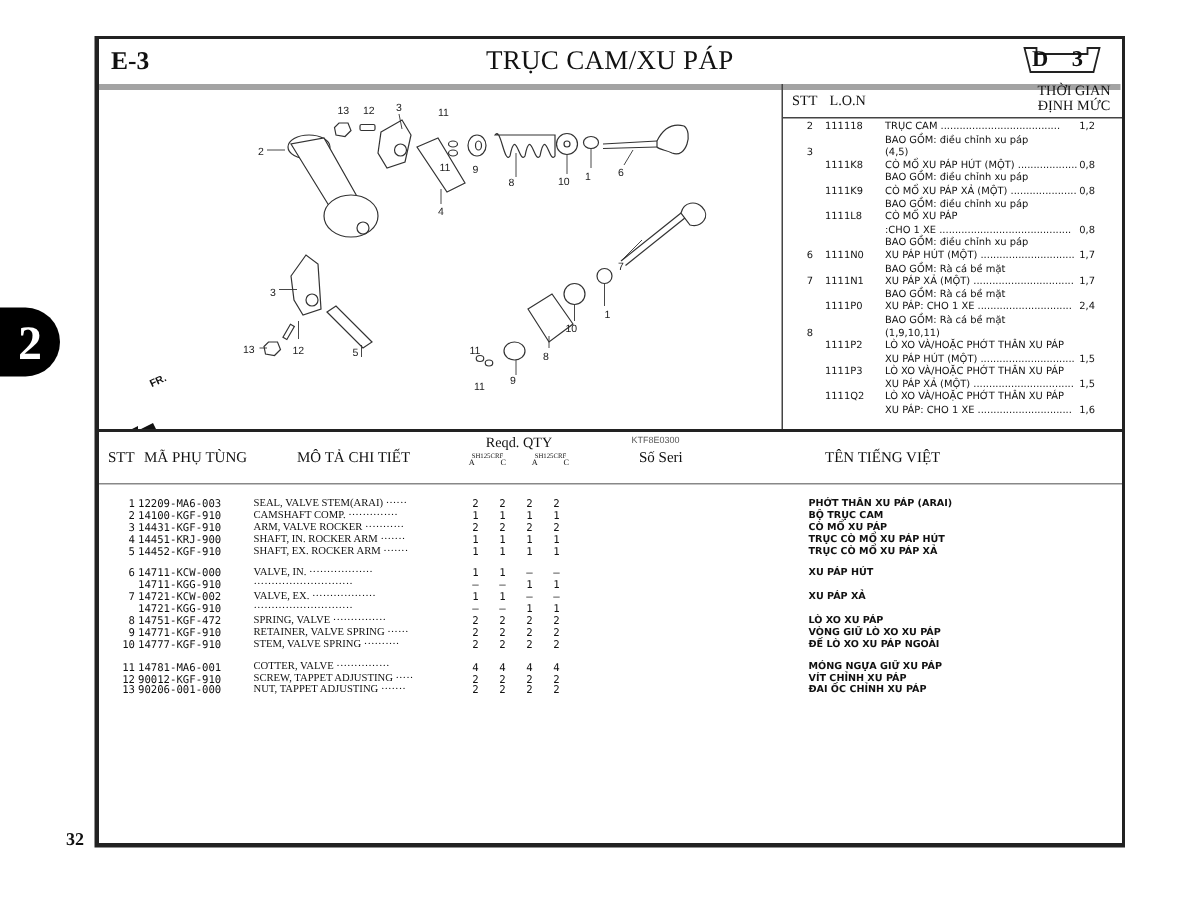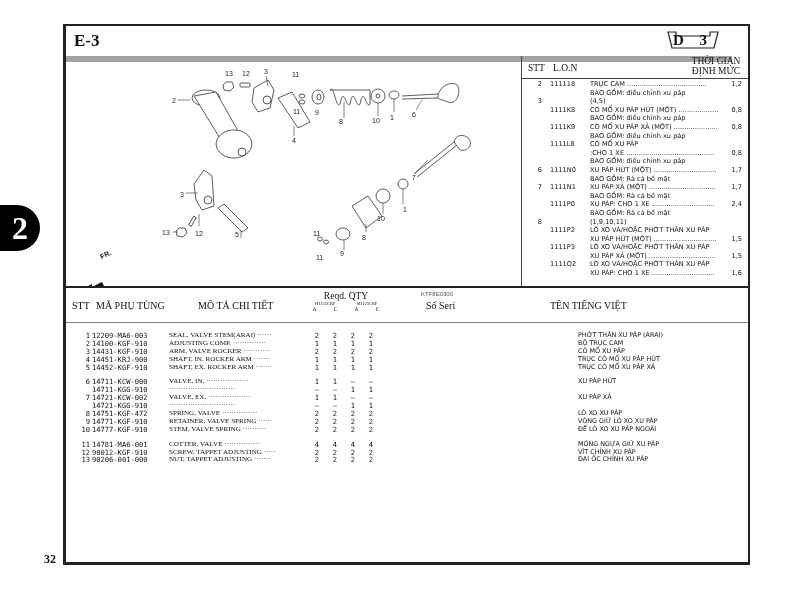--- a/index.html
+++ b/index.html
@@ -1,66 +1,67 @@
 <!DOCTYPE html>
 <html><head>
 <meta charset="utf-8">
 <style>
   html,body{margin:0;padding:0;background:#fff;}
   body{width:800px;height:600px;position:relative;overflow:hidden;font-family:"Liberation Serif",serif;color:#111;}
   .frame{position:absolute;left:63px;top:24px;width:687px;height:541px;border:2px solid #222;border-left-width:3px;border-bottom-width:3px;box-sizing:border-box;}
-  .header{position:absolute;left:0;top:0;right:16px;height:30px;border-bottom:6px solid #a3a3a3;text-decoration:underline;}
+  .header{position:absolute;left:0;top:0;right:1px;height:30px;border-bottom:4px solid #a3a3a3;text-decoration:underline;}
   .sec-code{position:absolute;left:8px;top:5px;font-size:17px;font-weight:bold;}
   .page-title{position:absolute;left:0;right:0;top:4px;text-align:center;font-size:18px;letter-spacing:0.2px;}
   .d-badge{position:absolute;right:12px;top:4px;width:54px;height:20px;}
   .d-badge svg{position:absolute;left:0;top:0;}
   .d-badge span{position:absolute;left:0;right:0;top:2px;text-align:center;font-size:15px;font-weight:bold;letter-spacing:6px;}
   .diagram{position:absolute;left:0;top:30px;width:455px;height:230px;}
   .ref-code{position:absolute;left:355px;top:235px;font-family:"Liberation Sans",sans-serif;font-size:6px;color:#555;}
   .fr-arrow{position:absolute;left:12px;top:222px;font-family:"Liberation Sans",sans-serif;font-size:7px;font-weight:bold;transform:rotate(-25deg);}
   .labor{position:absolute;left:455px;top:30px;right:0;height:230px;border-left:1px solid #444;font-family:"DejaVu Sans",sans-serif;}
   .labor-head{position:absolute;left:0;right:0;top:0;height:22px;border-bottom:1px solid #444;font-family:"Liberation Serif",serif;font-size:9.5px;}
   .labor-head .h-stt{position:absolute;left:6px;top:7px;}
   .labor-head .h-lon{position:absolute;left:31px;top:7px;}
   .labor-head .h-desc{position:absolute;left:90px;top:0px;width:110px;text-align:center;line-height:10px;}
   .labor-head .h-time{position:absolute;right:4px;top:0px;width:56px;text-align:center;line-height:10px;}
   .labor-body{position:absolute;left:0;right:0;top:24px;font-size:6.6px;line-height:8.6px;}
   .lrow{position:relative;height:8.6px;white-space:nowrap;}
   .lrow .c-stt{position:absolute;left:8px;width:12px;text-align:right;}
   .lrow .c-lon{position:absolute;left:28px;}
   .lrow .c-desc{position:absolute;left:68px;}
-  .lrow .c-time{position:absolute;right:6px;}
+  .lrow .c-time{position:absolute;right:18px;}
   .table-head{position:absolute;left:0;right:0;top:260px;height:34px;border-top:2px solid #222;border-bottom:1px solid #888;font-size:10px;}
   .table-head .th{position:absolute;top:12px;}
   .qty-head{position:absolute;left:238px;top:4px;width:84px;text-align:center;font-size:9.5px;line-height:9px;}
   .qty-head .sub{display:flex;justify-content:space-around;font-size:4.5px;line-height:5px;}
   .qty-head .sub2{display:flex;justify-content:space-around;font-size:5.5px;line-height:6px;}
   .parts{position:absolute;left:0;top:306px;width:440px;font-family:"DejaVu Sans Mono",monospace;font-size:7.1px;line-height:7.9px;}
   .prow{position:relative;height:7.9px;white-space:nowrap;}
   .prow.gap{margin-top:7px;}
   .prow .p-no{position:absolute;left:0;width:24px;text-align:right;}
   .prow .p-num{position:absolute;left:26px;}
   .prow .p-desc{position:absolute;left:103px;font-family:Liberation Serif, serif;}
   .prow .q{position:absolute;width:10px;text-align:center;}
-  .viet{position:absolute;left:512px;top:306px;font-family:"DejaVu Sans",sans-serif;font-size:6.4px;line-height:7.9px;}
+  .viet{position:absolute;left:473px;top:306px;font-family:"DejaVu Sans",sans-serif;font-size:6.4px;line-height:7.9px;font-weight:bold;}
   .vrow{height:7.9px;white-space:nowrap;}
   .vrow.gap{margin-top:7px;}
   .tab-marker{position:absolute;left:0;top:205px;width:40px;height:46px;background:#000;border-radius:0 23px 23px 0;color:#fff;font-family:"Liberation Serif",serif;font-weight:bold;font-size:32px;text-align:center;line-height:46px;}
   .page-num{position:absolute;left:44px;top:552px;font-family:"Liberation Serif",serif;font-weight:bold;font-size:12px;}
   .lbl{font-family:"Liberation Sans",sans-serif;font-size:7px;fill:#222;}
 </style>
 </head>
 <body>
 
 <div class="tab-marker">2</div>
 <div class="page-num">32</div>
 
 <div class="frame">
   <div class="header">
     <div class="sec-code">E-3</div>
+    <div class="page-title">TRỤC CAM/XU PÁP</div>
     <div class="d-badge">
       <svg width="54" height="20">
         <path d="M2 2 L10 2 L10 6 L44 6 L44 2 L52 2 L48 18 L6 18 Z" fill="none" stroke="#222" stroke-width="1.2"></path>
       </svg>
       <span>D 3</span>
     </div>
   </div>
 
   <div class="diagram">
     <svg width="455" height="230" viewBox="0 0 455 230">
@@ -338,21 +339,21 @@
         <span class="p-num">12209-MA6-003</span>
         <span class="p-desc">SEAL, VALVE STEM(ARAI) ······</span>
         <span class="q" style="left: 246px;">2</span>
         <span class="q" style="left: 264px;">2</span>
         <span class="q" style="left: 282px;">2</span>
         <span class="q" style="left: 300px;">2</span>
       </div>
       <div class="prow">
         <span class="p-no">2</span>
         <span class="p-num">14100-KGF-910</span>
-        <span class="p-desc">ADJUSTING COMP. ··············</span>
+        <span class="p-desc">CAMSHAFT COMP. ··············</span>
         <span class="q" style="left: 246px;">1</span>
         <span class="q" style="left: 264px;">1</span>
         <span class="q" style="left: 282px;">1</span>
         <span class="q" style="left: 300px;">1</span>
       </div>
       <div class="prow">
         <span class="p-no">3</span>
         <span class="p-num">14431-KGF-910</span>
         <span class="p-desc">ARM, VALVE ROCKER ···········</span>
         <span class="q" style="left: 246px;">2</span>

